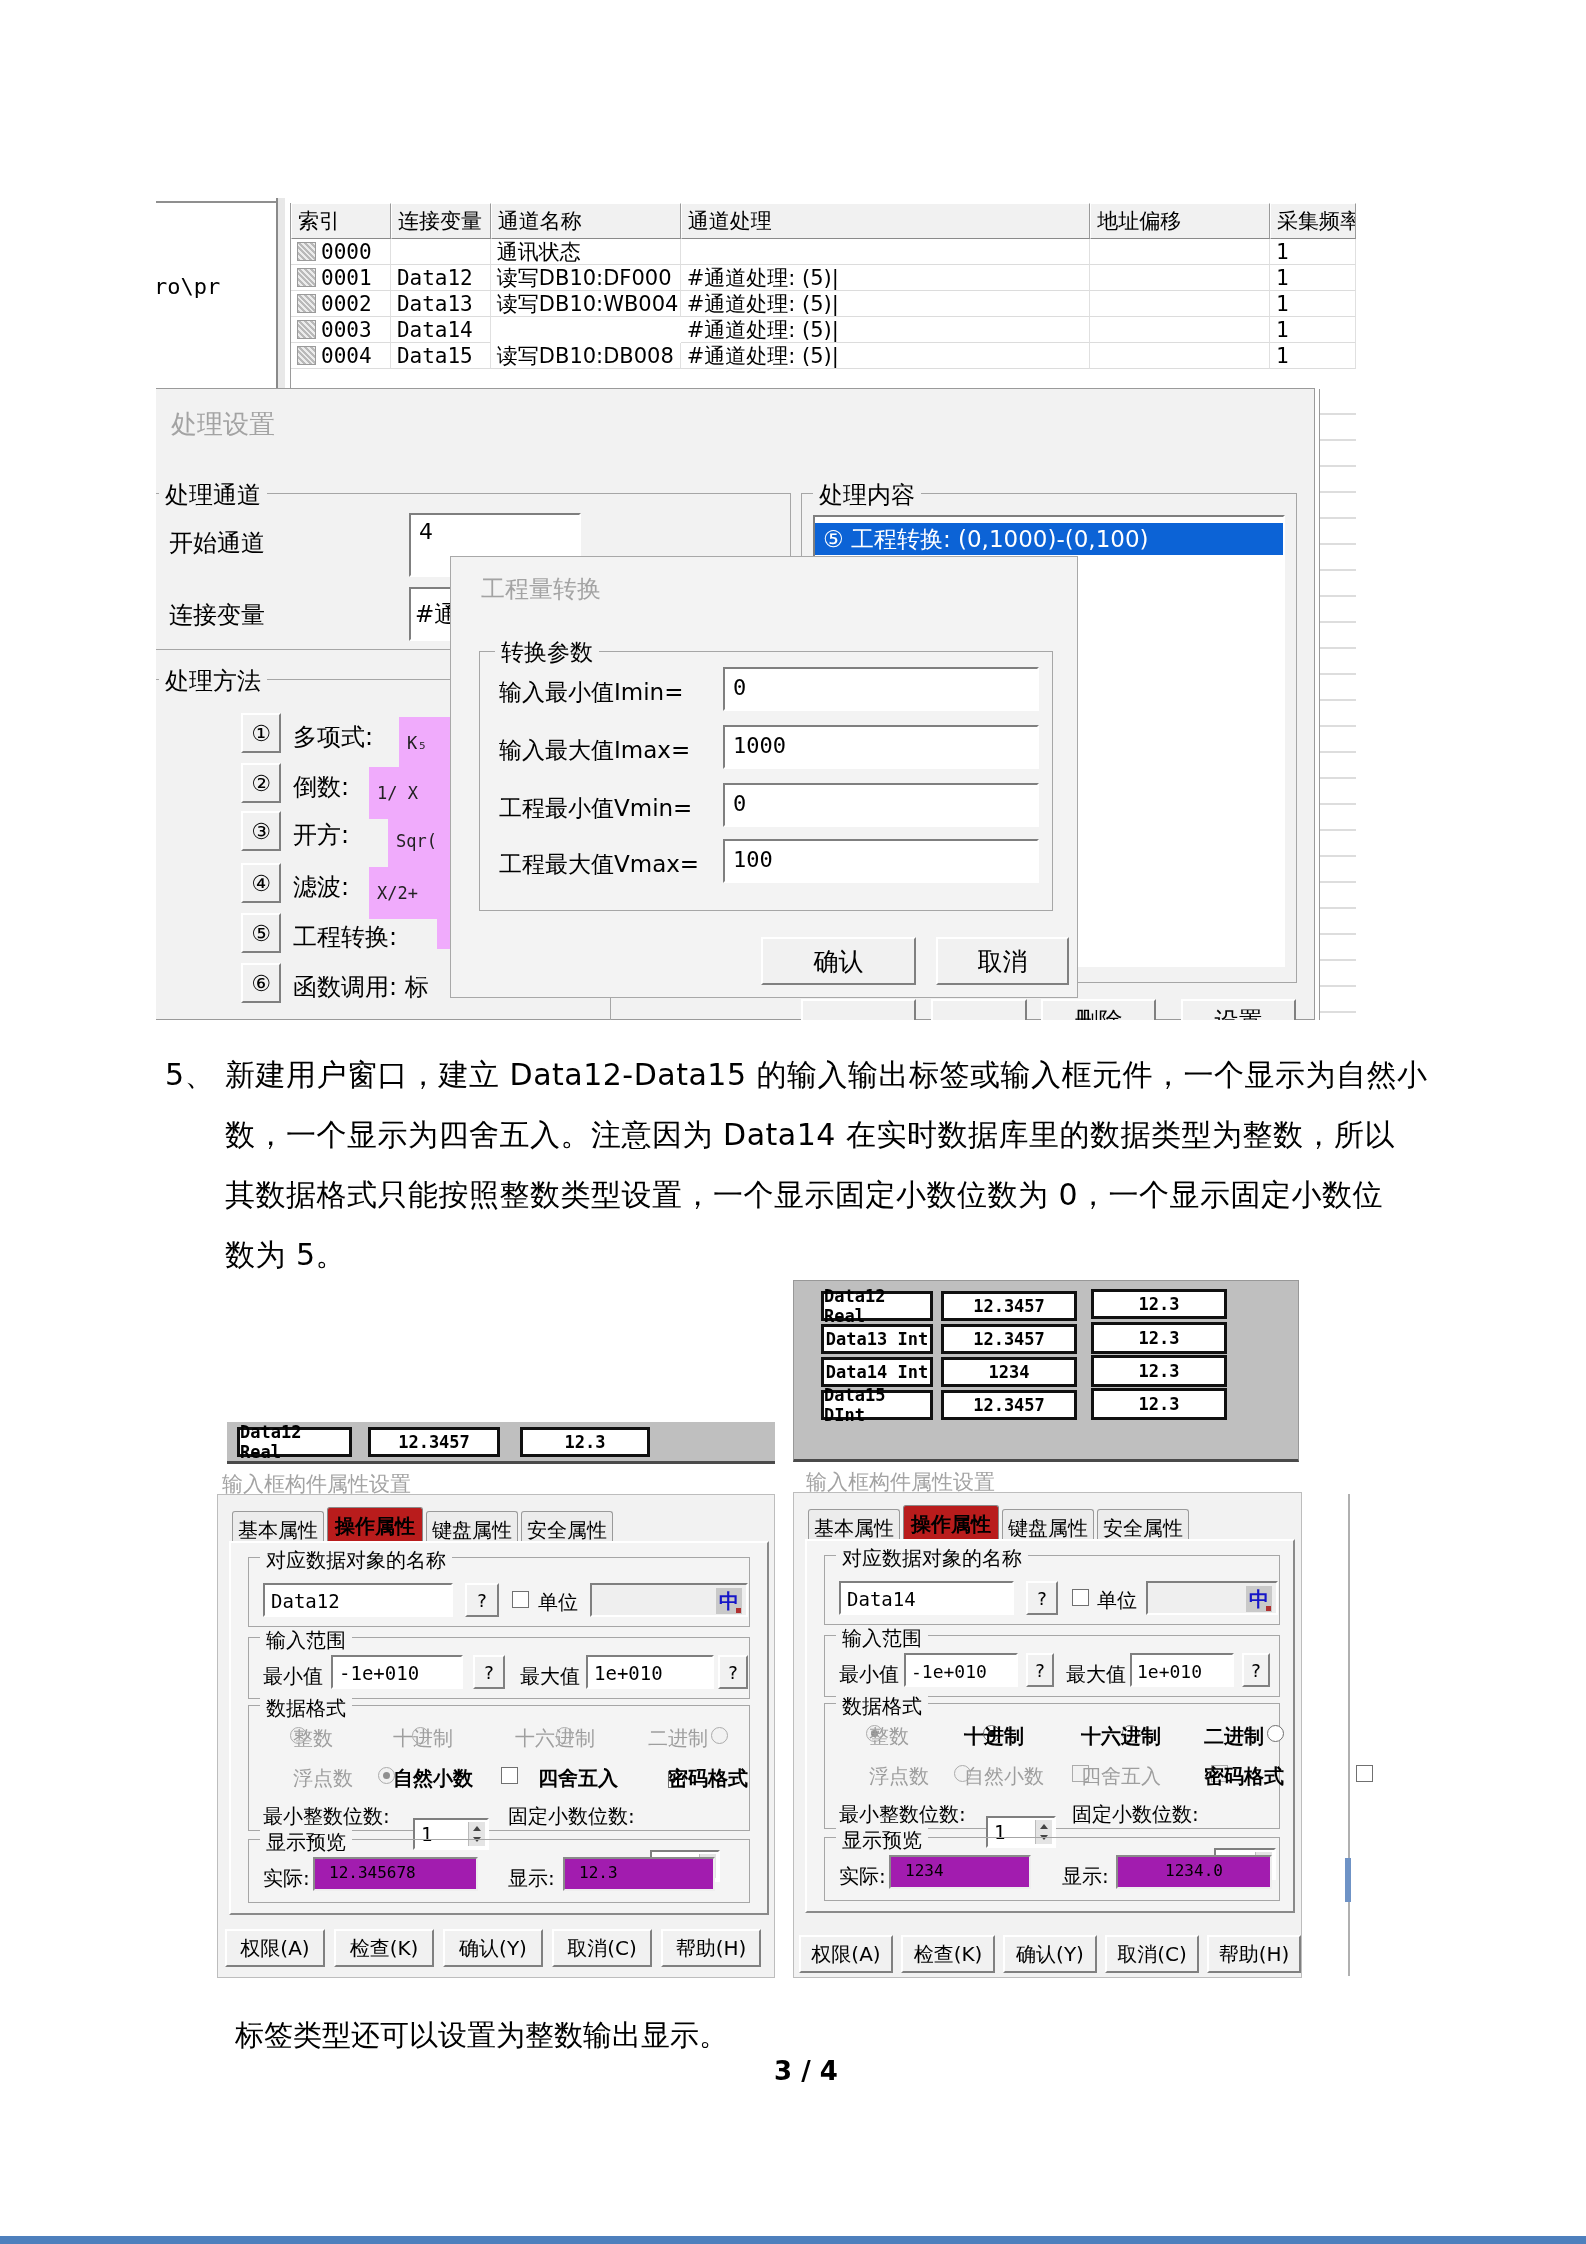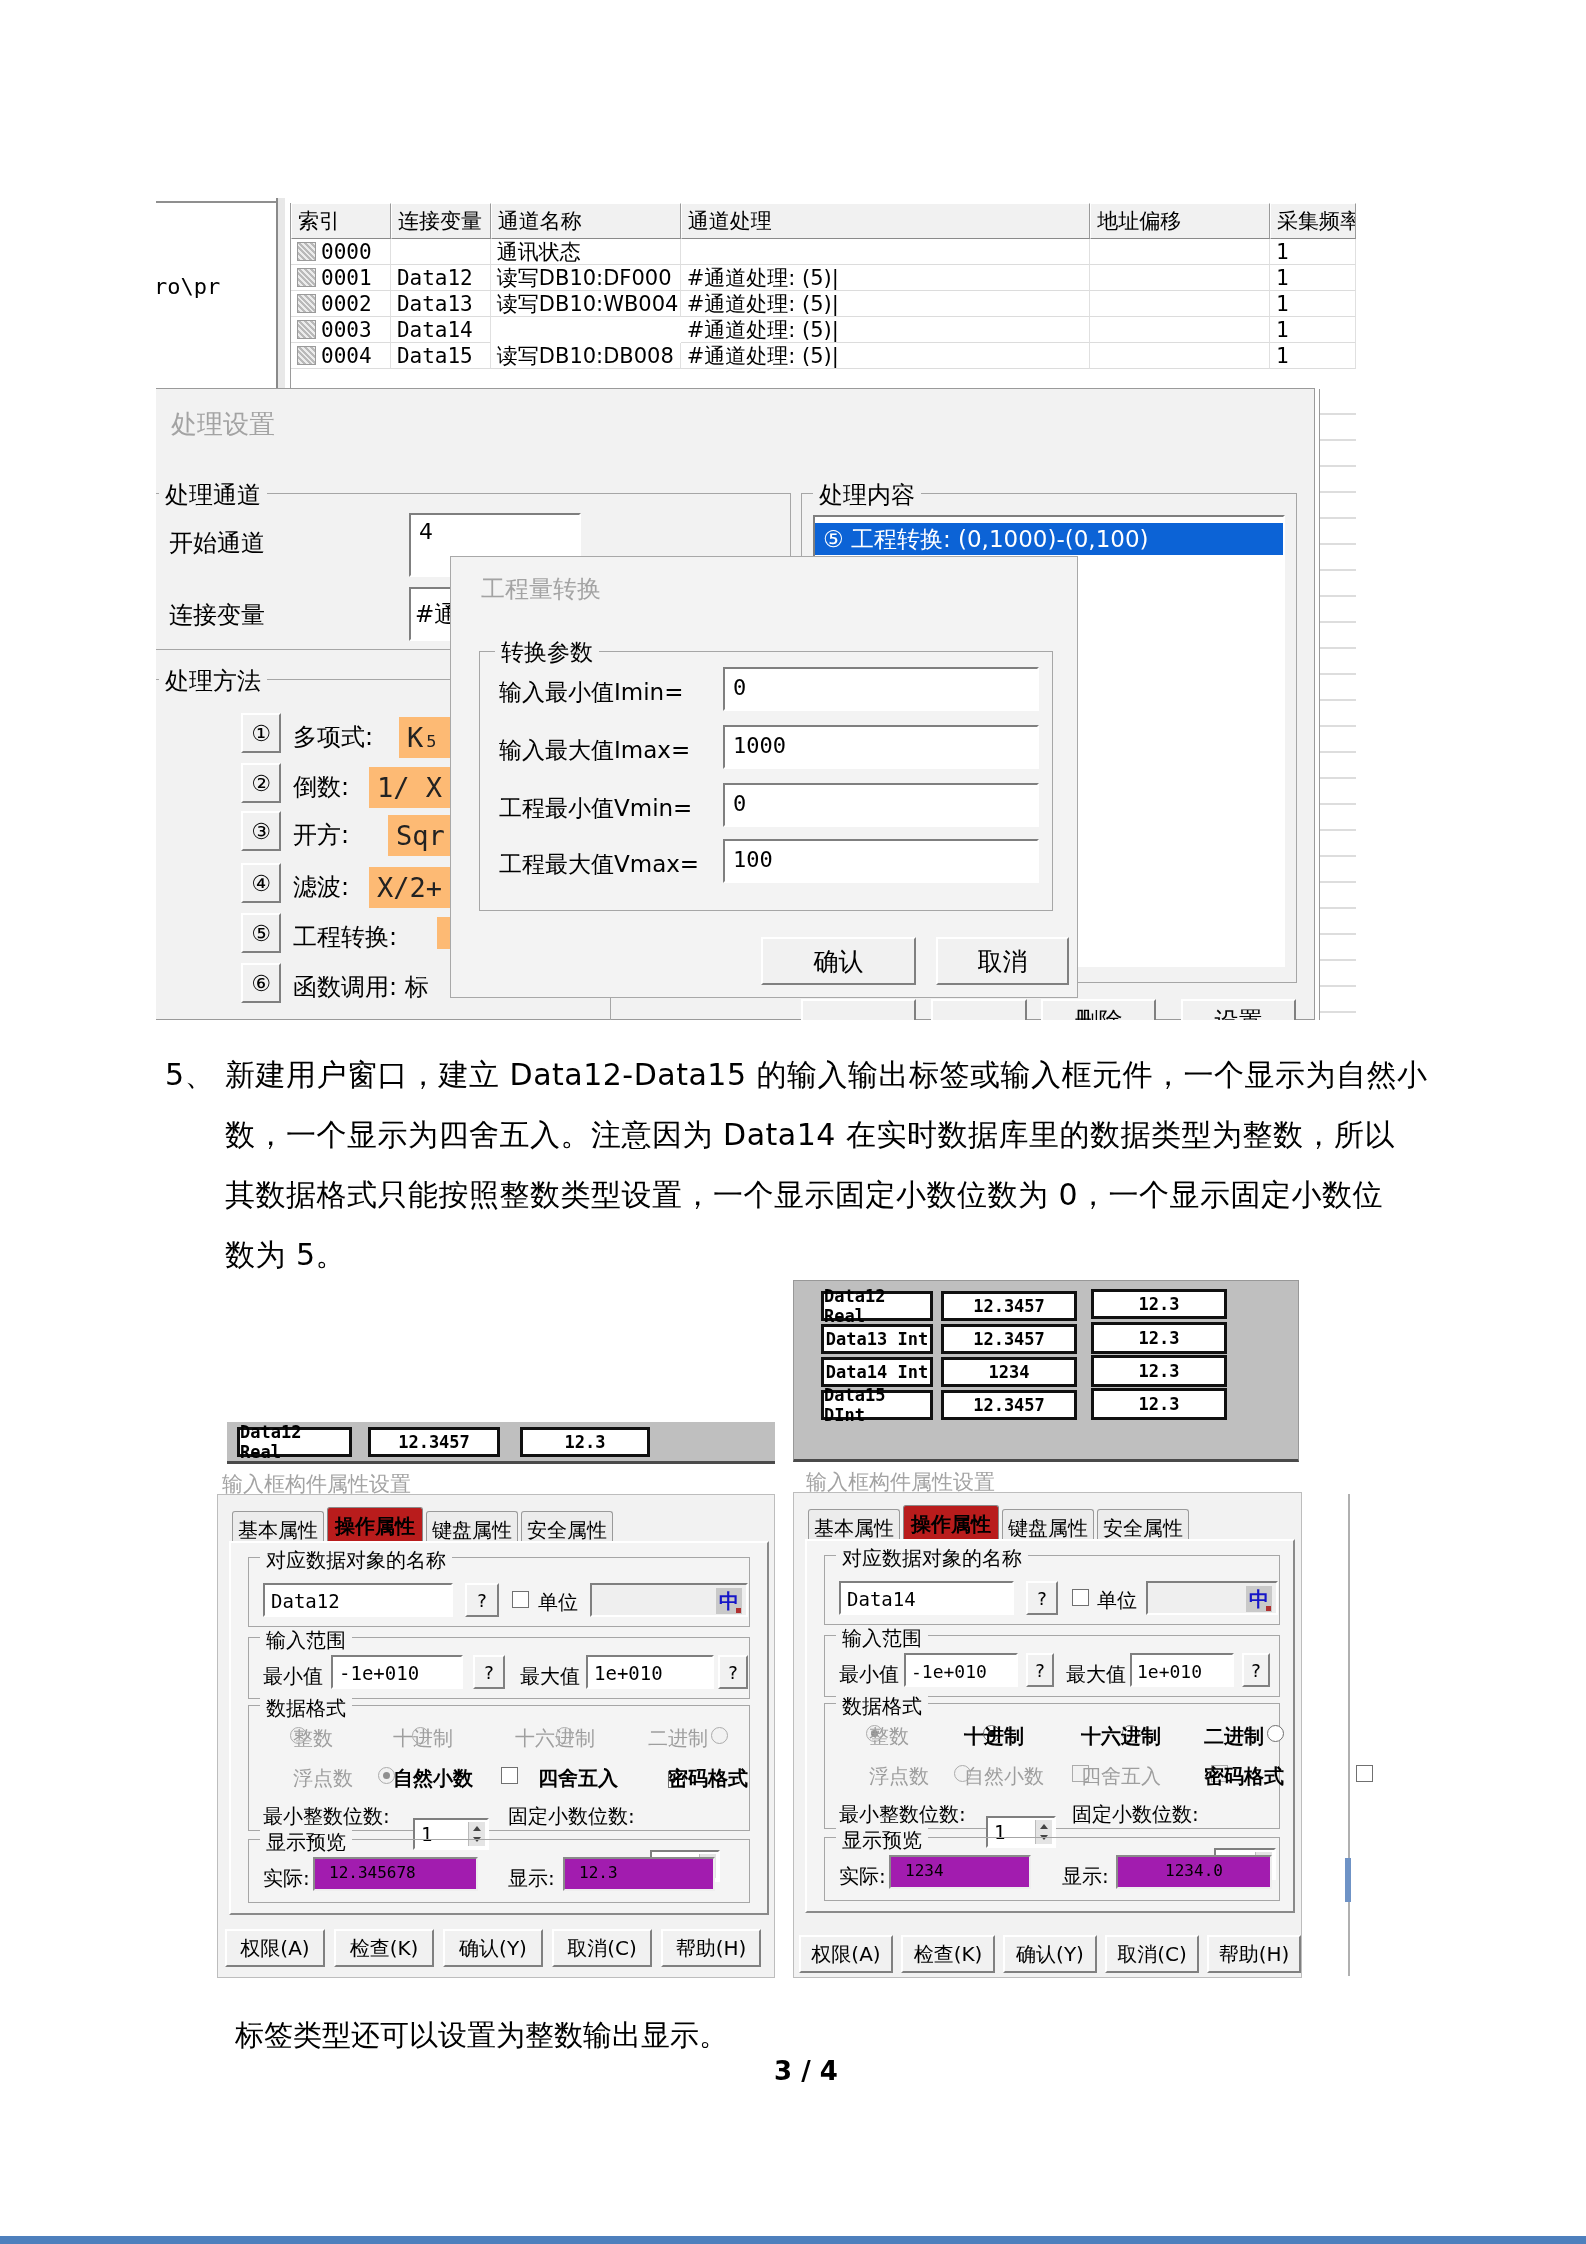--- a/index.html
+++ b/index.html
@@ -19,21 +19,21 @@
   .tblrow{display:flex;}
   .th{box-sizing:border-box;background:#f1f1f1;border-right:1px solid #9a9a9a;border-bottom:1px solid #8a8a8a;
       border-top:1px solid #fff;border-left:1px solid #fff;padding:3px 6px;font-size:21px;white-space:nowrap;overflow:hidden;}
   .td{box-sizing:border-box;background:#fff;border-right:1px solid #e0e0e0;border-bottom:1px solid #dcdcdc;
       padding:1px 6px;font-size:21px;white-space:nowrap;overflow:hidden;display:flex;align-items:center;}
   .chip-icon{width:17px;height:17px;margin-right:5px;flex:0 0 17px;border:1px solid #9a9a9a;
       background:repeating-linear-gradient(45deg,#b9b9b9 0 2px,#ececec 2px 4px);}
   
   .caption{color:#a3a3a3;white-space:nowrap;}
   .listsel{background:#0c63d6;color:#fff;white-space:nowrap;overflow:hidden;}
-  .chipf{background:#fdba74;color:#222;font-size:27px;padding:5px 8px;white-space:nowrap;overflow:hidden;box-sizing:border-box;}
+  .chipf{background:#f0abfc;color:#222;font-size:17px;padding:16px 8px;white-space:nowrap;overflow:hidden;box-sizing:border-box;}
   
   .tab{box-sizing:border-box;font-size:20px;text-align:center;padding-top:5px;height:30px;
        border:1px solid #9a9a9a;border-bottom:none;background:#ececec;border-radius:3px 3px 0 0;}
   .tab.active{background:#b91c1c;height:34px;margin-top:-4px;font-weight:bold;border-color:#8a8a8a;z-index:2;}
   
   .radio{width:17px;height:17px;border-radius:50%;background:#fff;border:1px solid #707070;
          box-sizing:border-box;position:relative;display:inline-block;}
   .radio.on::after{content:"";position:absolute;left:4px;top:4px;width:7px;height:7px;border-radius:50%;background:#222;}
   .radio.dis{border-color:#ababab;background:#f2f2f2;}
   .radio.dis.on::after{background:#8f8f8f;}

